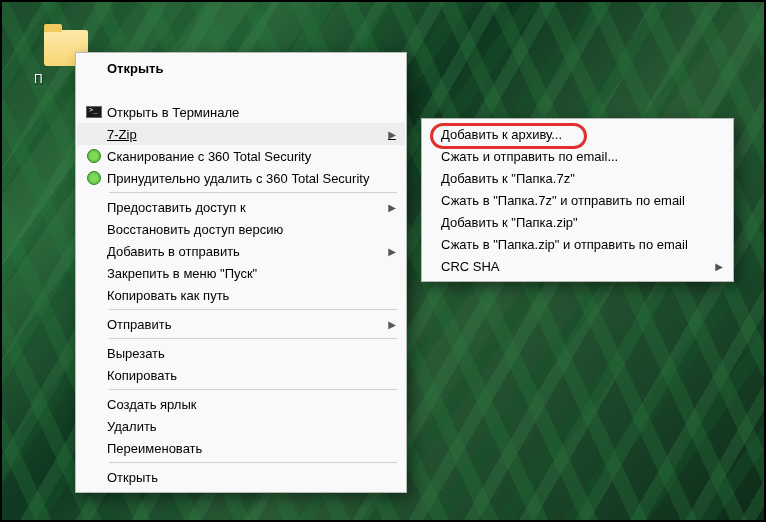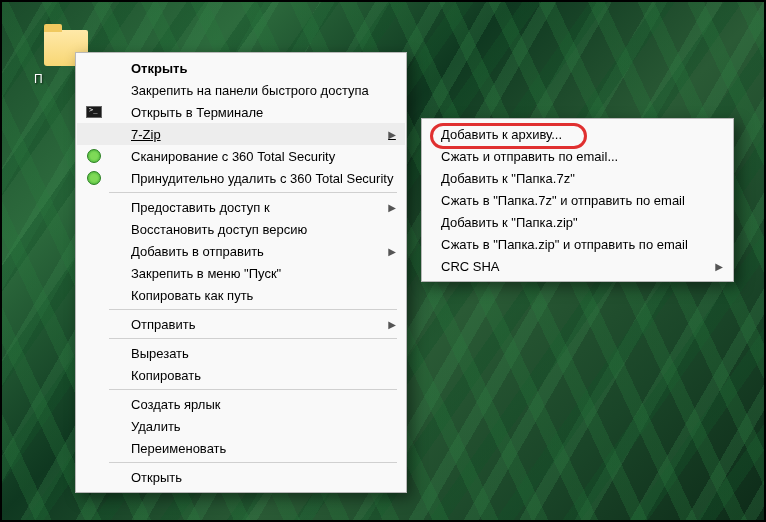--- a/index.html
+++ b/index.html
@@ -75,21 +75,20 @@
       display: flex;
       align-items: center;
       height: 22px;
       padding: 0 6px 0 4px;
       color: #000;
       cursor: default;
       position: relative;
     }
     .menu-main .menu-item {
       padding-left: 4px;
-      gap: 24px;
     }
     .menu-item.hover {
       background: #ededed;
       text-decoration: underline;
     }
     .menu-icon-slot {
       width: 26px;
       height: 22px;
       display: flex;
       align-items: center;
@@ -165,21 +164,20 @@
 <div class="folder-icon"></div>
 <div class="folder-label">П</div>
 
 <div class="context-menu menu-main">
   <div class="menu-item">
     <span class="menu-icon-slot"></span>
     <span class="menu-label bold">Открыть</span>
   </div>
   <div class="menu-item">
     <span class="menu-icon-slot"></span>
-    <span class="menu-label">Закрепить на панели быстрого доступа</span>
   </div>
   <div class="menu-item">
     <span class="menu-icon-slot">
         <span class="icon-terminal"></span>
       </span>
     <span class="menu-label">Открыть в Терминале</span>
   </div>
   <div class="menu-item hover">
     <span class="menu-icon-slot"></span>
     <span class="menu-label">7-Zip</span>

